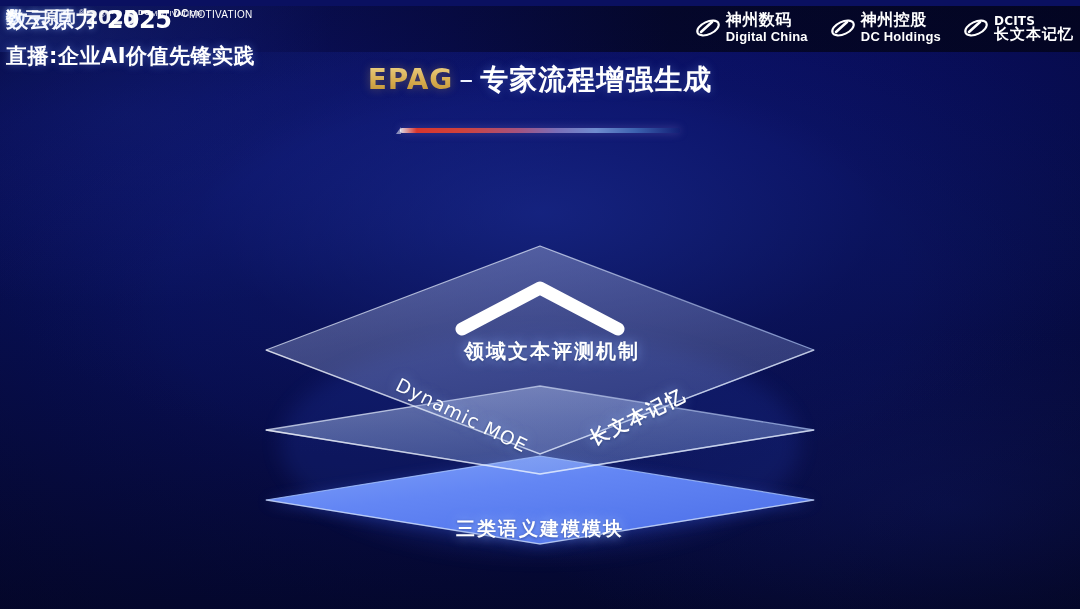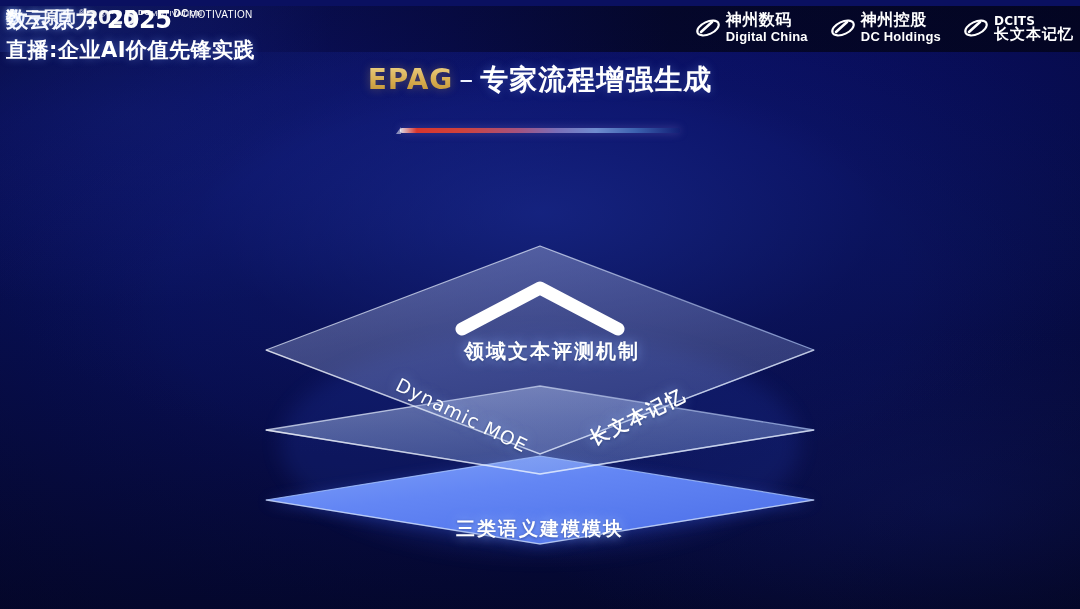--- a/index.html
+++ b/index.html
@@ -54,21 +54,21 @@
     font-family:"DejaVu Sans","Liberation Sans",sans-serif;
   }
   .brand-dc{
     display:flex; flex-direction:row; margin-left:2px; margin-top:1px;text-align:center;
   }
   .brand-dc .l1{ font-size:10px; font-weight:bold; color:#ffffff; line-height:10px; letter-spacing:0.5px;}
   .brand-dc .l2{ font-size:10px; font-weight:500; color:#ffffff; line-height:11px; letter-spacing:0.3px;}
 
   
   .live-line{
-    position:absolute; left:6px; top:30px; z-index:6;
+    position:absolute; left:6px; top:36px; z-index:6;
     font-size:21px; font-weight:bold; color:#ffffff; letter-spacing:0.5px;
     white-space:nowrap;
     font-family:"DejaVu Sans","Liberation Sans",sans-serif;
     text-shadow:0 0 8px rgba(120,160,255,0.45);
   }
 
   
   .logos{
     position:absolute; right:6px; top:6px; z-index:6;
     display:flex; align-items:center; gap:22px;

